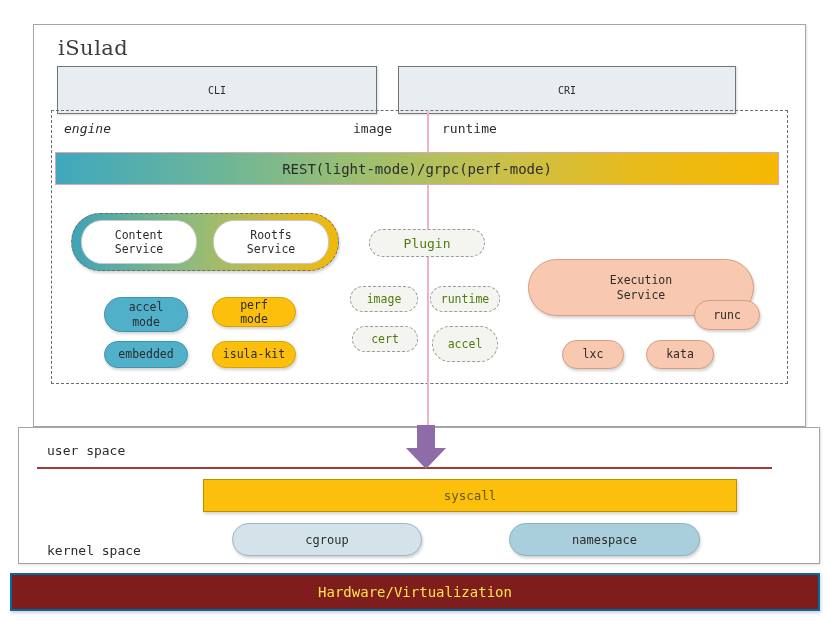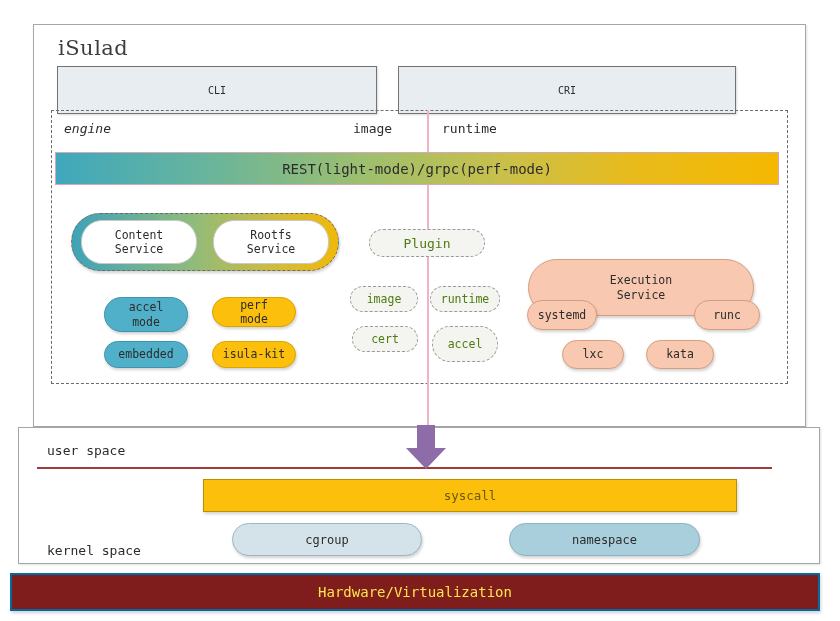--- a/index.html
+++ b/index.html
@@ -258,21 +258,20 @@
   <div class="abs pill-dash p-plugin">Plugin</div>
   <div class="abs pill-dash p-image">image</div>
   <div class="abs pill-dash p-runtime">runtime</div>
   <div class="abs pill-dash p-cert">cert</div>
   <div class="abs pill-dash p-accel">accel</div>
 
   <div class="abs pill pill-salmon exec-svc">
     <span>Execution</span>
     <span>Service</span>
   </div>
-  <div class="abs pill pill-salmon p-systemd">systemd</div>
   <div class="abs pill pill-salmon p-runc">runc</div>
   <div class="abs pill pill-salmon p-lxc">lxc</div>
   <div class="abs pill pill-salmon p-kata">kata</div>
 
   <div class="abs space-box"></div>
 
   <div class="abs space-label lbl-user">user space</div>
   <div class="abs space-label lbl-kernel">kernel space</div>
 
   <div class="abs red-line"></div>

